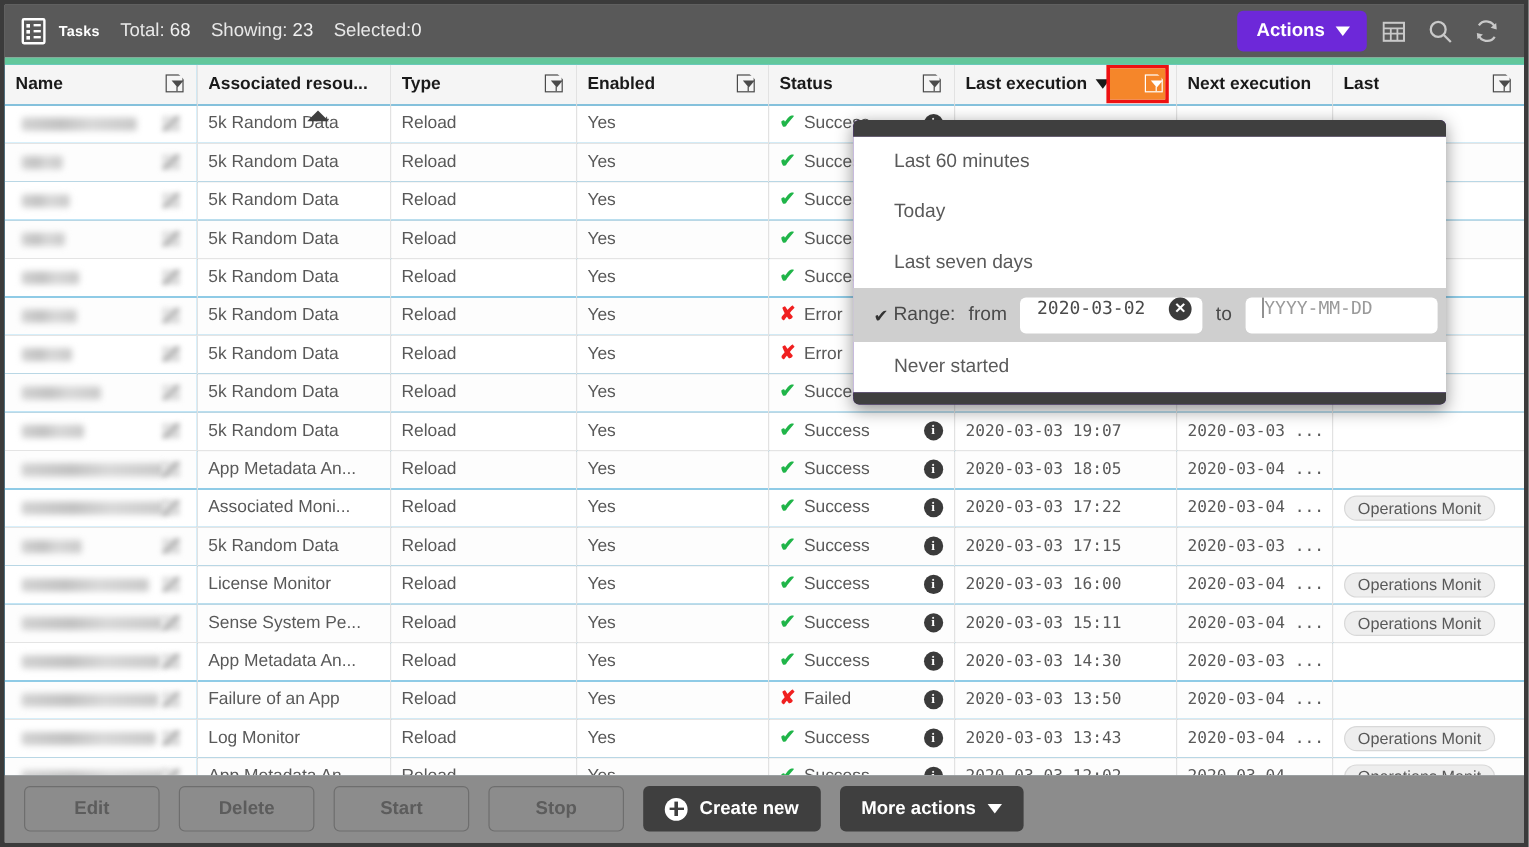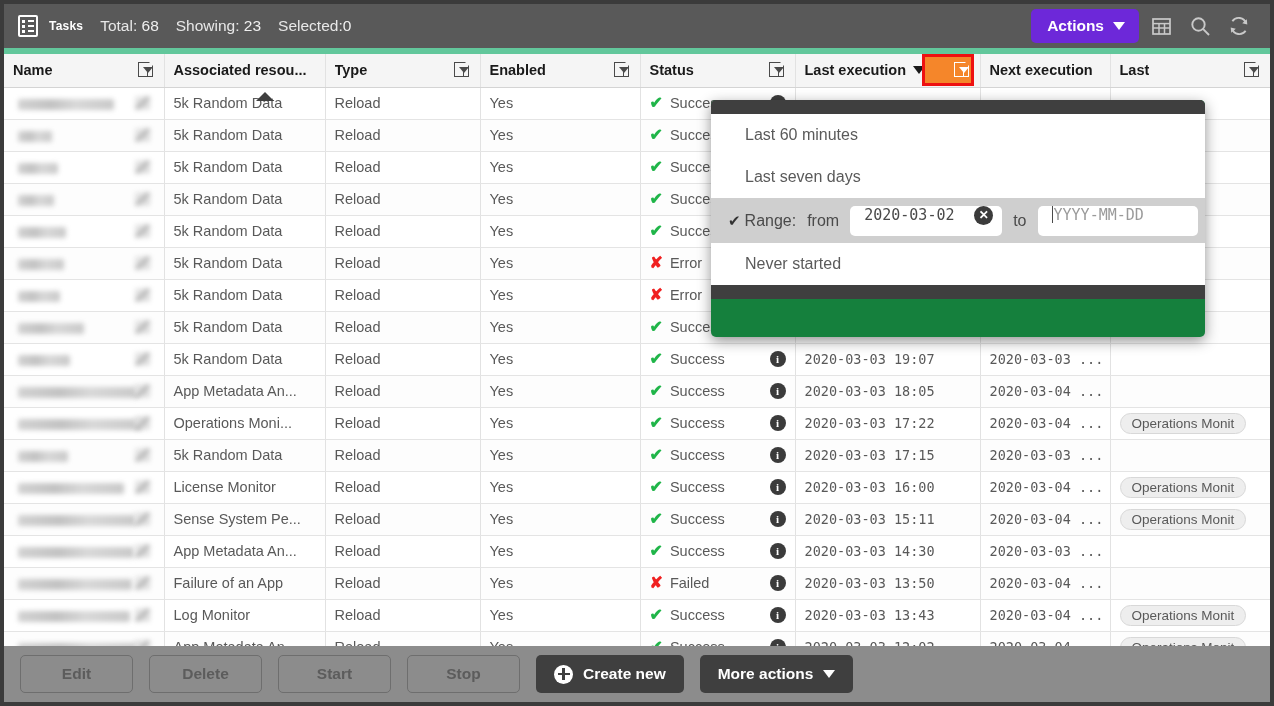--- a/index.html
+++ b/index.html
@@ -232,21 +232,21 @@
   .plus-circle::before, .plus-circle::after {
     content: ""; position: absolute; background: #3f3f3f;
   }
   .plus-circle::before { left: 8.2px; top: 3.5px; width: 2.6px; height: 12px; }
   .plus-circle::after { left: 3.5px; top: 8.2px; width: 12px; height: 2.6px; }
 
   
   .dropdown {
     position: absolute; left: 707px; top: 96px;
     width: 494px; height: 237px;
-    background: #15803d;
+    background: #4c1d95;
     border-radius: 5px;
     box-shadow: 0 4px 14px rgba(0,0,0,.42);
     overflow: hidden;
     z-index: 40;
   }
   .dd-head { height: 14px; background: #3f3f3f; }
   .dd-foot { height: 14px; background: #3f3f3f; }
   .dd-body { background: #ffffff; }
   .dd-item {
     height: 42px; display: flex; align-items: center;
@@ -598,21 +598,21 @@
                 <span class="st-text">Success</span>
                 <span class="info-icon">i</span>
               </div>
             </td>
             <td class="mono">2020-03-03 18:05</td>
             <td class="mono">2020-03-04 ...</td>
             <td></td>
           </tr>
           <tr>
             <td class="name-cell"><span class="blur-bar" style="width: 124px;"></span><span class="name-sub-icon"></span></td>
-            <td>Operations Moni...</td>
+            <td>Associated Moni...</td>
             <td>Reload</td>
             <td>Yes</td>
             <td style="padding: 0px 9px;">
               <div class="status-cell">
                 <span class="st-mark st-ok">✔</span>
                 <span class="st-text">Success</span>
                 <span class="info-icon">i</span>
               </div>
             </td>
             <td class="mono">2020-03-03 17:22</td>
@@ -734,20 +734,23 @@
         </tbody>
     </table>
   </div>
 
   <div class="dd-arrow-up"></div>
   <div class="dropdown">
     <div class="dd-head"></div>
     <div class="dd-body">
       <div class="dd-item">
         <span>Last 60 minutes</span>
+      </div>
+      <div class="dd-item">
+        <span>Today</span>
       </div>
       <div class="dd-item">
         <span>Last seven days</span>
       </div>
       <div class="dd-item range">
         <span class="dd-check">✔</span>
         <span class="dd-range-label">Range:</span>
         <span class="dd-from">from</span>
         <span class="dd-input from-in">
           <span>2020-03-02</span>

